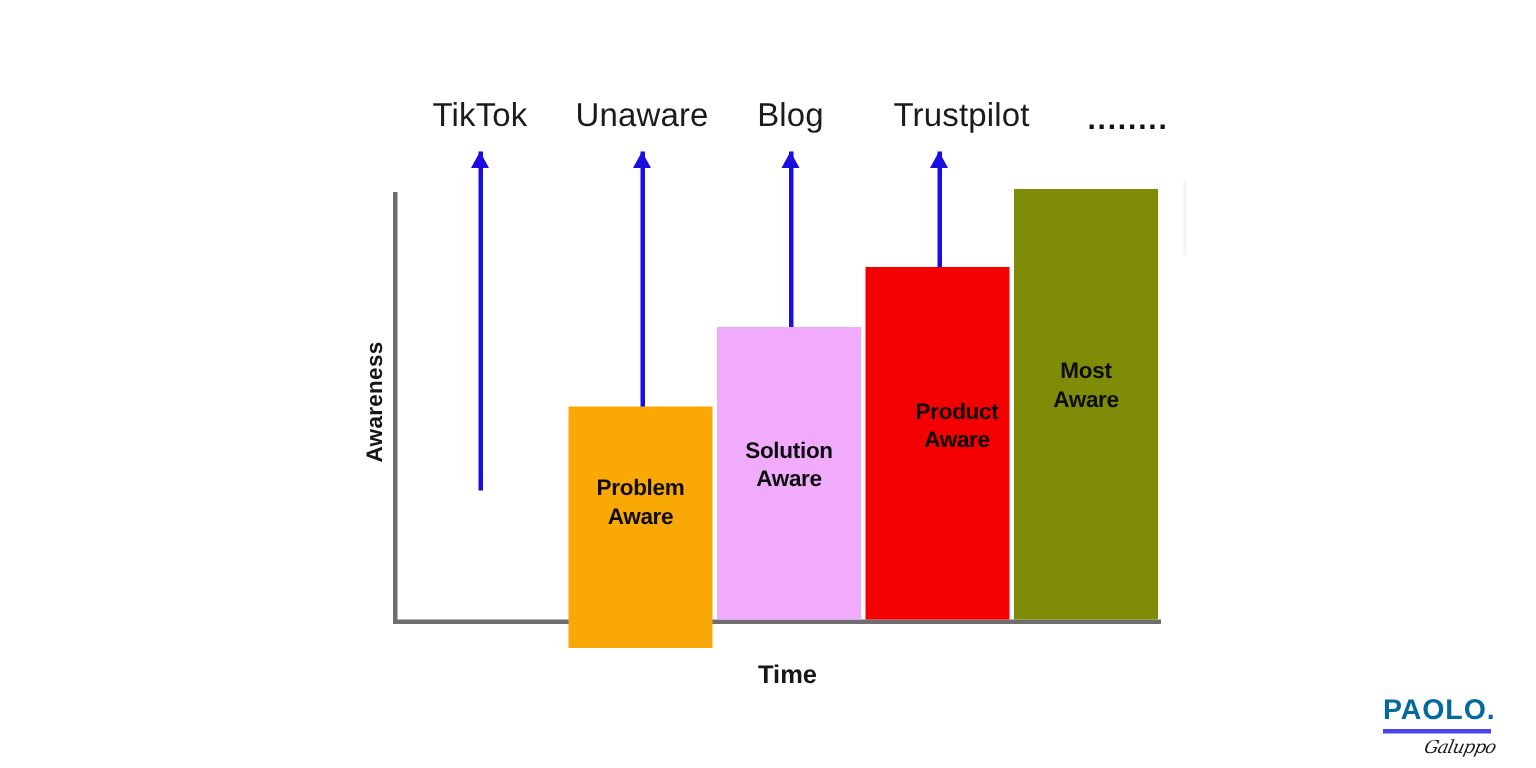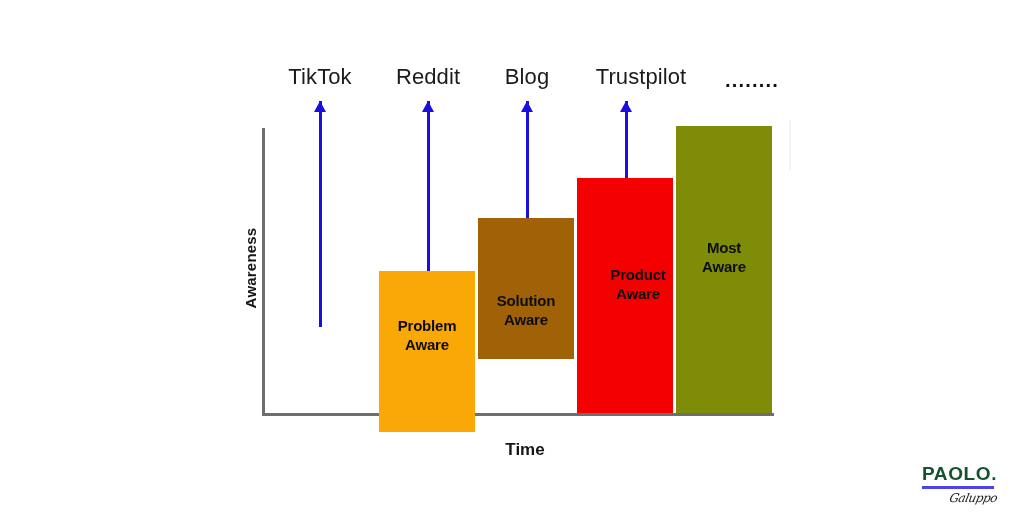--- a/index.html
+++ b/index.html
@@ -104,21 +104,21 @@
     width:2px;
     background:#f3f3f5;
   }
 
   
   .watermark{position:absolute;}
   .wm-text{
     font-family:"Liberation Sans", sans-serif;
     font-size:19px;
     font-weight:700;
-    color:#14532d;
+    color:#0369a1;
     letter-spacing:.6px;
     line-height:1;
   }
   .wm-underline{
     height:3px;
     background:#4a46e8;
     margin-top:3px;
     width:72px;
   }
   .wm-script{
@@ -131,21 +131,21 @@
     letter-spacing:-.5px;
     transform:skewX(-12deg);
   }
 </style>
 </head>
 <body>
 
 <div id="canvas">
 
   <div class="channel-label" style="left:320px;top:66px;">TikTok</div>
-  <div class="channel-label" style="left:428px;top:66px;">Reddit</div>
+  <div class="channel-label" style="left:428px;top:66px;">Unaware</div>
   <div class="channel-label" style="left:527px;top:66px;">Blog</div>
   <div class="channel-label" style="left:641px;top:66px;">Trustpilot</div>
   <div class="channel-label dots" style="left:752px;top:70px;">........</div>
 
   <div class="arrow" style="left:320px;top:101px;height:226px;">
     <div class="stem" style="height:226px;"></div>
     <div class="head"></div>
   </div>
   <div class="arrow" style="left:428px;top:101px;height:196px;">
     <div class="stem" style="height:196px;"></div>
@@ -167,21 +167,21 @@
   <div class="axis-title-x" style="left:525px;top:421px;">Time</div>
 
   <div class="ghost-rule" style="left:789px;top:120px;height:50px;"></div>
 
 
   <div class="bar" style="left:379px;top:271px;width:96px;height:161px;background:#F9A806;">
     <div class="bar-label" style="top:45px;">Problem
 Aware</div>
   </div>
 
-  <div class="bar" style="left:478px;top:218px;width:96px;height:141px;background:#a16207;text-decoration:underline;">
+  <div class="bar" style="left:478px;top:218px;width:96px;height:195px;background:#f0abfc;text-decoration:underline;">
     <div class="bar-label" style="top:73px;">Solution
 Aware</div>
   </div>
 
   <div class="bar" style="left:577px;top:178px;width:96px;height:235px;background:#F40000;">
     <div class="bar-label" style="top:87px;margin-left:26px;">Product
 Aware</div>
   </div>
 
   <div class="bar" style="left:676px;top:126px;width:96px;height:287px;background:#7E8C08;">

